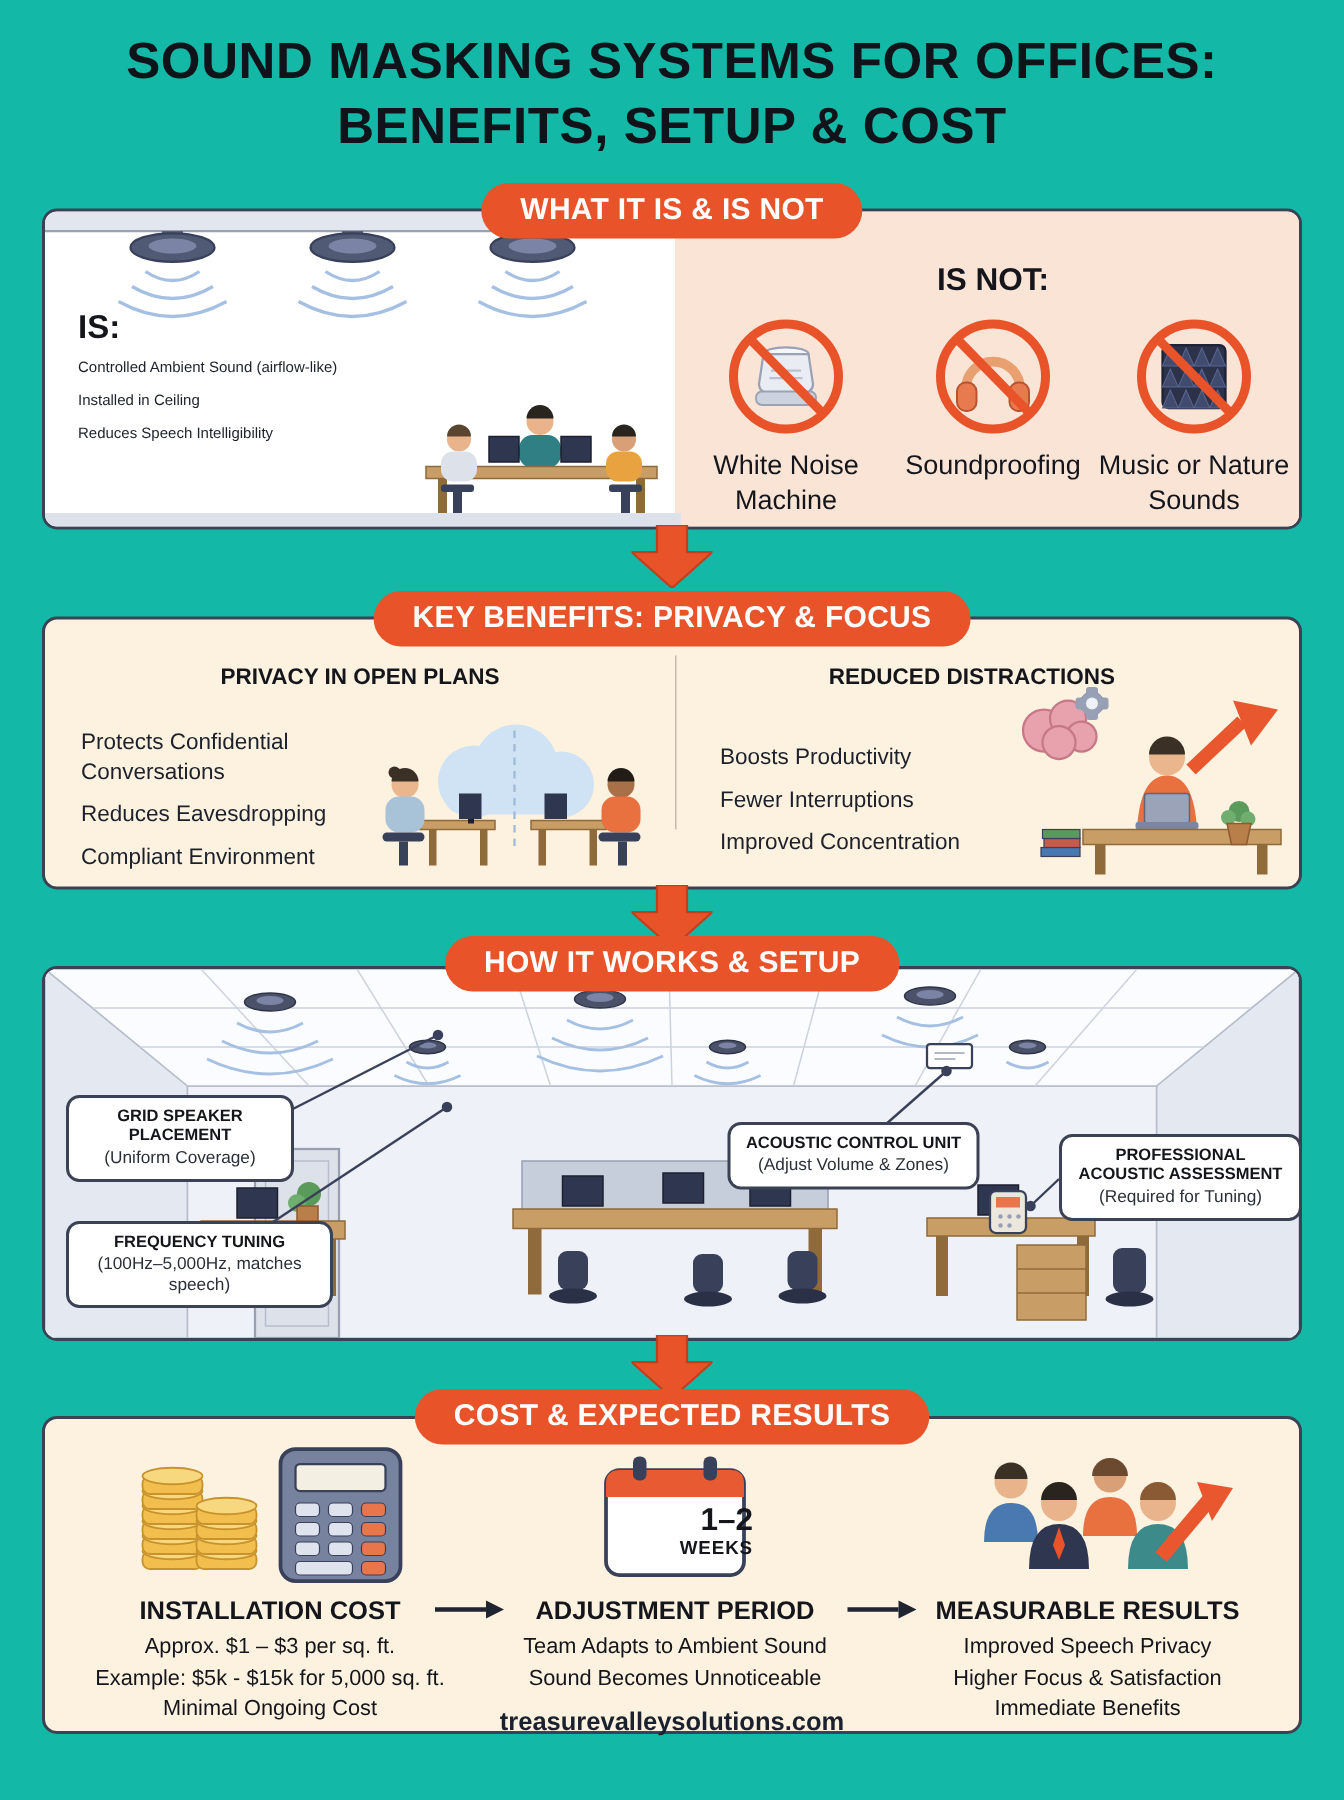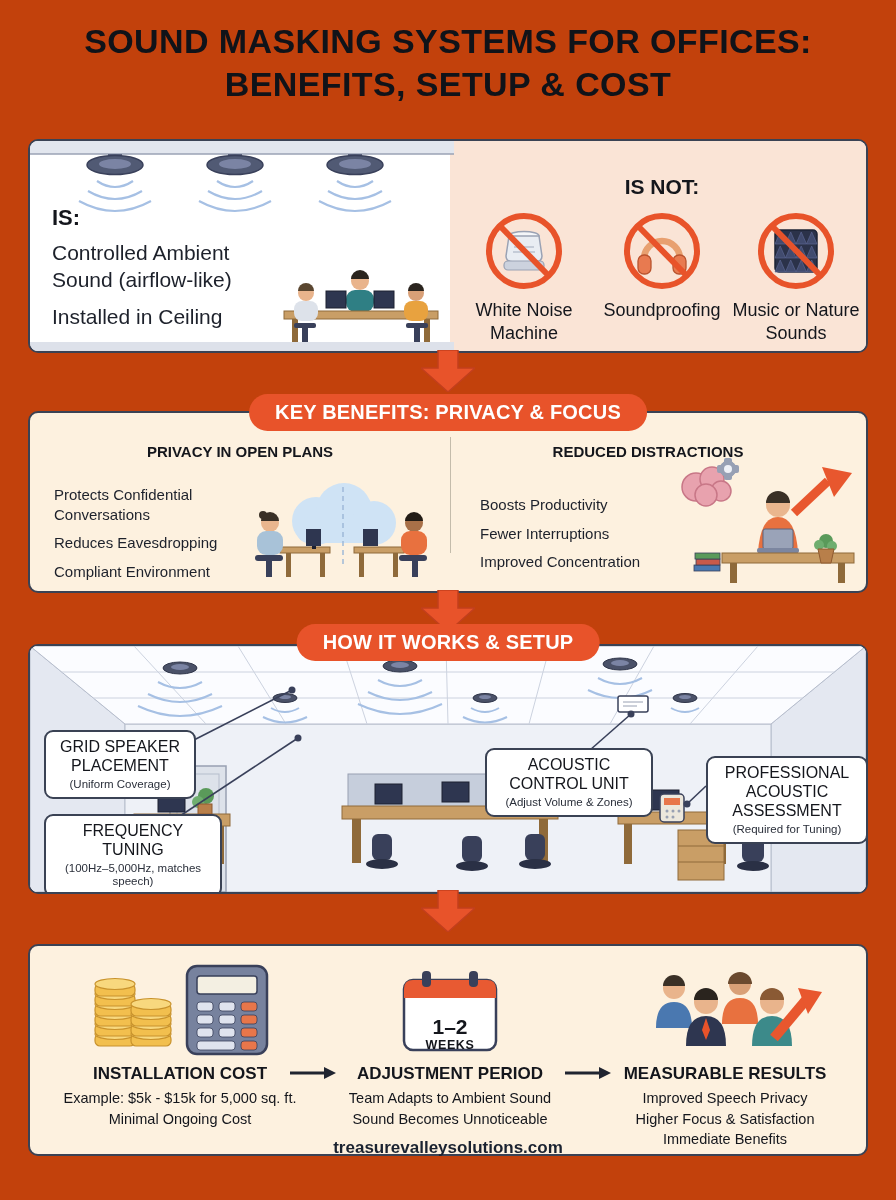--- a/index.html
+++ b/index.html
@@ -1,17 +1,17 @@
 <!DOCTYPE html>
 <html><head>
 <meta charset="utf-8">
 <style>
   * { margin:0; padding:0; box-sizing:border-box; }
   html,body { background:#dfe4ee; }
-  .page { position:relative; width:896px; height:1200px; margin:0 auto; background:#c2410c;
+  .page { position:relative; width:896px; height:1200px; margin:0 auto; background:#14b8a6;
           font-family:"Liberation Sans", sans-serif; overflow:hidden; color:#14161c; }
 
   .title { position:absolute; top:20px; left:0; width:100%; text-align:center;
            font-weight:700; font-size:34px; line-height:1.26; color:#101319; letter-spacing:.4px; }
 
   .badge { position:absolute; left:448px; transform:translateX(-50%); background:#e8532a; color:#fff;
            font-weight:700; font-size:20px; padding:7px 26px; border-radius:24px; white-space:nowrap;
            z-index:6; letter-spacing:.2px; }
 
   .panel { position:absolute; left:28px; width:840px; border:2px solid #3a4254; border-radius:10px;
@@ -21,21 +21,21 @@
   .panel-3 { top:644px; height:250px; background:#f5f7fb; }
   .panel-4 { top:944px; height:212px; background:#fdf1df; }
 
   .down-arrow { position:absolute; left:421px; z-index:5; }
 
   
   .p1-right { position:absolute; right:0; top:0; width:416px; height:100%; background:#fae4d6; }
   .p1-ceiling { position:absolute; left:0; top:0; }
   .p1-floor { position:absolute; left:0; bottom:0; width:424px; height:9px; background:#dde1ea; }
   .p1-is-heading { position:absolute; left:22px; top:64px; font-size:22px; font-weight:700; }
-  .p1-list { position:absolute; left:22px; top:98px; width:240px; font-size:21px; line-height:1.3; color:#1d212b; }
+  .p1-list { position:absolute; left:22px; top:98px; width:240px; font-size:10px; line-height:1.3; color:#1d212b; }
   .li { margin-bottom:9px; }
   .p1-people { position:absolute; left:238px; top:110px; }
   .p1-isnot-heading { position:absolute; left:424px; top:34px; width:416px; text-align:center;
                       font-size:21px; font-weight:700; }
   .p1-icon { position:absolute; top:68px; }
   .icon-1 { left:446px; } .icon-2 { left:584px; } .icon-3 { left:718px; }
   .p1-label { position:absolute; top:158px; width:132px; text-align:center; font-size:18px; line-height:1.25; }
   .label-1 { left:428px; } .label-2 { left:566px; } .label-3 { left:700px; }
 
   
@@ -45,31 +45,31 @@
   .p2-list { position:absolute; font-size:15px; line-height:1.3; color:#1d212b; }
   .p2-list-left { left:24px; top:72px; width:205px; }
   .p2-list-right { left:450px; top:82px; width:215px; }
   .p2-ill-left { position:absolute; left:196px; top:56px; }
   .p2-ill-right { position:absolute; left:636px; top:40px; }
 
   
   .office { position:absolute; left:0; top:0; }
   .callout { position:absolute; background:#fff; border:2px solid #3a4254; border-radius:9px;
              text-align:center; padding:6px 8px; z-index:4; }
-  .c-title { font-weight:400; font-size:16px; line-height:1.18; }
+  .c-title { font-weight:700; font-size:11px; line-height:1.18; }
   .c-sub { font-size:11.5px; line-height:1.18; color:#2a2f3a; margin-top:2px; }
   .co-grid { left:14px; top:84px; width:152px; }
   .co-freq { left:14px; top:168px; width:178px; }
   .co-central { left:455px; top:102px; width:168px; }
   .co-prof { left:676px; top:110px; width:162px; }
 
   
   .p4-money { position:absolute; left:55px; top:16px; }
   .p4-cal { position:absolute; left:368px; top:20px; }
-  .p4-cal-text { position:absolute; left:368px; top:70px; width:104px; text-align:center; z-index:3; }
+  .p4-cal-text { position:absolute; left:368px; top:57px; width:104px; text-align:right; z-index:3; }
   .p4-cal-top { font-size:21px; font-weight:700; line-height:1.05; }
   .p4-cal-bottom { font-size:12.5px; font-weight:700; letter-spacing:.6px; }
   .p4-people { position:absolute; left:592px; top:12px; }
   .p4-col-h { position:absolute; top:118px; font-size:17px; font-weight:700; text-align:center; }
   .p4-h1 { left:20px; width:260px; } .p4-h2 { left:295px; width:250px; } .p4-h3 { left:565px; width:260px; }
   .p4-lines { position:absolute; top:142px; font-size:14.5px; line-height:1.42; text-align:center; }
   .p4-l1 { left:20px; width:260px; } .p4-l2 { left:295px; width:250px; } .p4-l3 { left:565px; width:260px; }
   .flow-arrow { position:absolute; top:120px; }
   .fa1 { left:258px; } .fa2 { left:533px; }
 
@@ -79,20 +79,21 @@
 </head>
 <body>
 
 <div class="page">
 
   <div class="title">
     <div>SOUND MASKING SYSTEMS FOR OFFICES:</div>
     <div>BENEFITS, SETUP &amp; COST</div>
   </div>
 
+  <div class="badge" style="top:122px">WHAT IT IS &amp; IS NOT</div>
 
   <div class="panel panel-1">
     <div class="p1-right"></div>
 
     <svg class="p1-ceiling" width="424" height="86" viewBox="0 0 424 86">
       <rect x="0" y="0" width="424" height="13" fill="#e2e6ee"></rect>
       <line x1="0" y1="13" x2="424" y2="13" stroke="#9aa2b4" stroke-width="1.5"></line>
       <g>
         <rect x="78" y="13" width="14" height="4" fill="#58607a"></rect>
         <ellipse cx="85" cy="24" rx="28" ry="9.5" fill="#515a74" stroke="#39405a" stroke-width="1.5"></ellipse>
@@ -405,20 +406,21 @@
     <div class="callout co-prof">
       <div class="c-title">PROFESSIONAL ACOUSTIC ASSESSMENT</div>
       <div class="c-sub">(Required for Tuning)</div>
     </div>
   </div>
 
   <svg class="down-arrow" style="top:890px" width="54" height="42" viewBox="0 0 54 42">
     <polygon points="17,0 37,0 37,18 54,18 27,42 0,18 17,18" fill="#e8532a" stroke="#c23f1d" stroke-width="1.5"></polygon>
   </svg>
 
+  <div class="badge" style="top:926px">COST &amp; EXPECTED RESULTS</div>
 
   <div class="panel panel-4">
 
     <svg class="p4-money" width="192" height="96" viewBox="0 0 192 96">
       <g stroke="#c8922c" stroke-width="1.2">
         <rect x="10" y="72" width="40" height="12" rx="5" fill="#f2bf4e"></rect>
           <ellipse cx="30" cy="72" rx="20" ry="5.5" fill="#f8d87e"></ellipse>
         <rect x="10" y="62" width="40" height="12" rx="5" fill="#f2bf4e"></rect>
           <ellipse cx="30" cy="62" rx="20" ry="5.5" fill="#f8d87e"></ellipse>
         <rect x="10" y="52" width="40" height="12" rx="5" fill="#f2bf4e"></rect>
@@ -491,20 +493,21 @@
     <svg class="flow-arrow fa1" width="48" height="14" viewBox="0 0 48 14">
       <line x1="2" y1="7" x2="36" y2="7" stroke="#202430" stroke-width="3"></line>
         <polygon points="36,1 48,7 36,13" fill="#202430"></polygon>
     </svg>
     <svg class="flow-arrow fa2" width="48" height="14" viewBox="0 0 48 14">
       <line x1="2" y1="7" x2="36" y2="7" stroke="#202430" stroke-width="3"></line>
         <polygon points="36,1 48,7 36,13" fill="#202430"></polygon>
     </svg>
 
     <div class="p4-lines p4-l1">
+      <div>Approx. $1 – $3 per sq. ft.</div>
       <div>Example: $5k - $15k for 5,000 sq. ft.</div>
       <div>Minimal Ongoing Cost</div>
     </div>
     <div class="p4-lines p4-l2">
       <div>Team Adapts to Ambient Sound</div>
       <div>Sound Becomes Unnoticeable</div>
     </div>
     <div class="p4-lines p4-l3">
       <div>Improved Speech Privacy</div>
       <div>Higher Focus &amp; Satisfaction</div>

